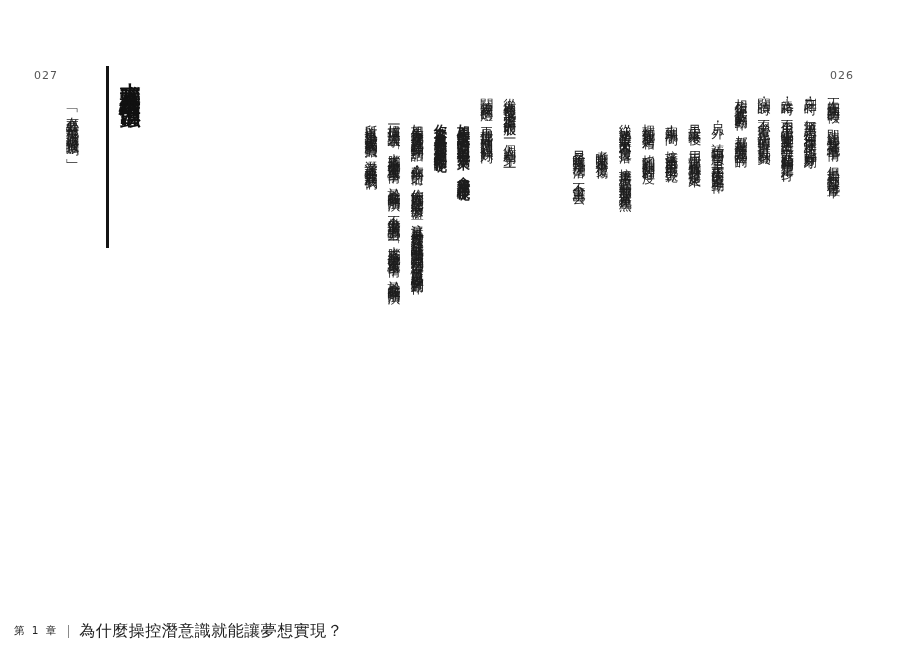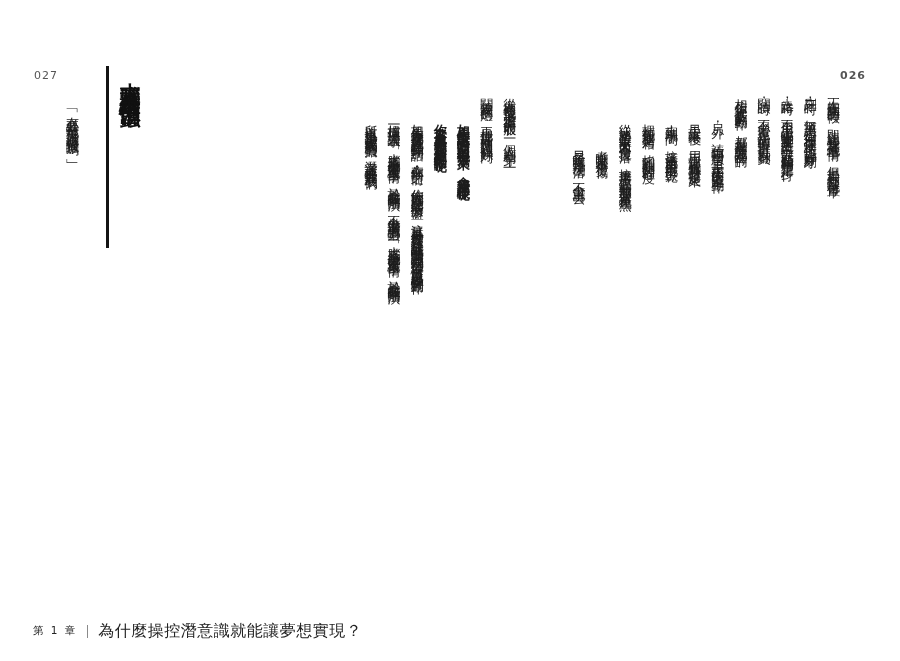--- a/index.html
+++ b/index.html
@@ -24,26 +24,26 @@
   .folio {
     position: absolute;
     top: 33px;
     font-size: 11px;
     letter-spacing: 1px;
     color: #555;
     font-family: "DejaVu Sans", sans-serif;
     margin-top: 36px;
   }
   .folio-left { left: 34px; }
-  .folio-right { right: 34px; font-weight: bold; }
+  .folio-right { right: 46px; }
 
   
   .footer {
     position: absolute;
-    left: 33px;
+    left: 14px;
     bottom: 22px;
     display: flex;
     align-items: center;
     height: 16px;
     justify-content: flex-end;
   }
   .footer-chapter {
     font-size: 10.5px;
     color: #222;
     letter-spacing: 2px;

